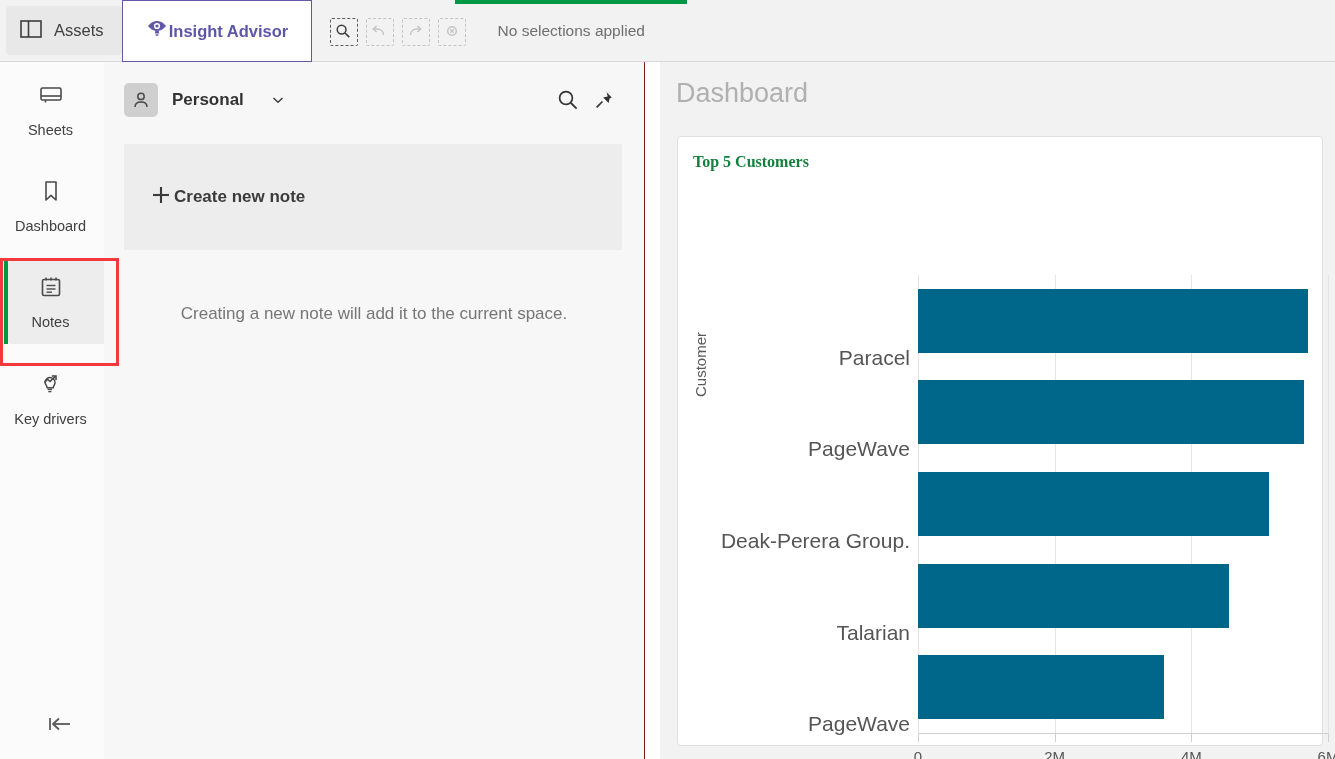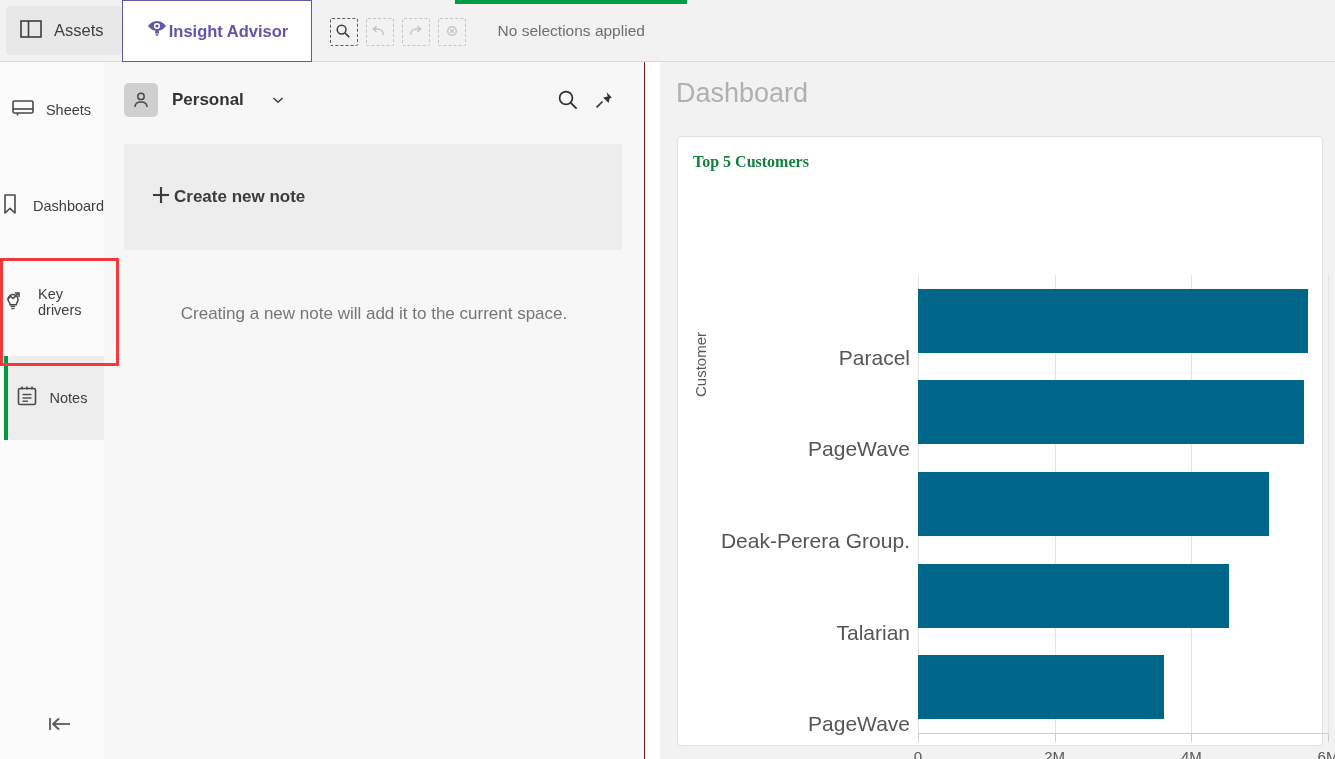--- a/index.html
+++ b/index.html
@@ -56,21 +56,21 @@
     background: #009845;
   }
 
   
   .rail {
     position: absolute; left: 0; top: 62px; width: 119px; height: 697px;
     background: #fbfbfb; border-right: 1px solid #d9d9d9;
   }
   .rail-item {
     position: relative; width: 101px; height: 96px;
-    display: flex; align-items: center;
+    display: flex; flex-direction: column; align-items: center;
     justify-content: center; gap: 10px; cursor: pointer;
   }
   .rail-item .lbl { font-size: 14.5px; color: #404040; }
   .rail-item.selected { }
   .rail-item.selected .inner {
     position: absolute; left: 8px; top: 6px; width: 103px; height: 84px;
     background: #ededed; border-radius: 4px;
   }
   .rail-item.selected .greenbar {
     position: absolute; left: 4px; top: 6px; width: 4px; height: 84px;
@@ -239,50 +239,50 @@
       <span class="lbl">Sheets</span>
     </div>
 
     <div class="rail-item">
       <span class="ic">
         <svg width="26" height="26" viewBox="0 0 26 26">
           <path d="M8 4h10v18l-5-4.6L8 22z" fill="none" stroke="#4a4a4a" stroke-width="1.6" stroke-linejoin="round"></path>
         </svg>
       </span>
       <span class="lbl">Dashboard</span>
-    </div>
-
-    <div class="rail-item">
-      <span class="ic">
-        <svg width="28" height="28" viewBox="0 0 28 28">
-          <path d="M8 13.5a5 5 0 1 1 9.4 2.4c-.6 1.1-1.1 1.7-1.1 2.8h-6.2c0-1.1-.5-1.7-1.1-2.8A5 5 0 0 1 8 13.5z" fill="none" stroke="#4a4a4a" stroke-width="1.5"></path>
-          <line x1="10.6" y1="20.4" x2="15.1" y2="20.4" stroke="#4a4a4a" stroke-width="1.4"></line>
-          <line x1="11.3" y1="22.6" x2="14.4" y2="22.6" stroke="#4a4a4a" stroke-width="1.4"></line>
-          <path d="M7.5 13.5l3-3.2 2.6 2.2 5.5-5.3" fill="none" stroke="#4a4a4a" stroke-width="1.6" stroke-linejoin="round"></path>
-          <path d="M14.8 7h4.2v4.1" fill="none" stroke="#4a4a4a" stroke-width="1.6"></path>
-        </svg>
-      </span>
-      <span class="lbl">Key drivers</span>
     </div>
 
     <div class="rail-item selected">
       <span class="greenbar"></span>
       <span class="inner"></span>
       <span class="ic">
         <svg width="26" height="26" viewBox="0 0 26 26">
           <rect x="4.5" y="5.5" width="17" height="16" rx="1.6" fill="none" stroke="#4a4a4a" stroke-width="1.6"></rect>
           <line x1="8" y1="3.4" x2="8" y2="6.4" stroke="#4a4a4a" stroke-width="1.5"></line>
           <line x1="13" y1="3.4" x2="13" y2="6.4" stroke="#4a4a4a" stroke-width="1.5"></line>
           <line x1="18" y1="3.4" x2="18" y2="6.4" stroke="#4a4a4a" stroke-width="1.5"></line>
           <line x1="8.5" y1="11.5" x2="17.5" y2="11.5" stroke="#4a4a4a" stroke-width="1.4"></line>
           <line x1="8.5" y1="15" x2="17.5" y2="15" stroke="#4a4a4a" stroke-width="1.4"></line>
           <line x1="8.5" y1="18.2" x2="14" y2="18.2" stroke="#4a4a4a" stroke-width="1.4"></line>
         </svg>
       </span>
       <span class="lbl">Notes</span>
+    </div>
+
+    <div class="rail-item">
+      <span class="ic">
+        <svg width="28" height="28" viewBox="0 0 28 28">
+          <path d="M8 13.5a5 5 0 1 1 9.4 2.4c-.6 1.1-1.1 1.7-1.1 2.8h-6.2c0-1.1-.5-1.7-1.1-2.8A5 5 0 0 1 8 13.5z" fill="none" stroke="#4a4a4a" stroke-width="1.5"></path>
+          <line x1="10.6" y1="20.4" x2="15.1" y2="20.4" stroke="#4a4a4a" stroke-width="1.4"></line>
+          <line x1="11.3" y1="22.6" x2="14.4" y2="22.6" stroke="#4a4a4a" stroke-width="1.4"></line>
+          <path d="M7.5 13.5l3-3.2 2.6 2.2 5.5-5.3" fill="none" stroke="#4a4a4a" stroke-width="1.6" stroke-linejoin="round"></path>
+          <path d="M14.8 7h4.2v4.1" fill="none" stroke="#4a4a4a" stroke-width="1.6"></path>
+        </svg>
+      </span>
+      <span class="lbl">Key drivers</span>
     </div>
 
     <div class="collapse-btn">
       <span>
         <svg width="34" height="20" viewBox="0 0 34 20">
           <line x1="7" y1="4" x2="7" y2="16" stroke="#5a5a5a" stroke-width="1.8"></line>
           <line x1="10" y1="10" x2="27" y2="10" stroke="#5a5a5a" stroke-width="1.8"></line>
           <path d="M16 4.5L10 10l6 5.5" fill="none" stroke="#5a5a5a" stroke-width="1.8" stroke-linejoin="round"></path>
         </svg>
       </span>

